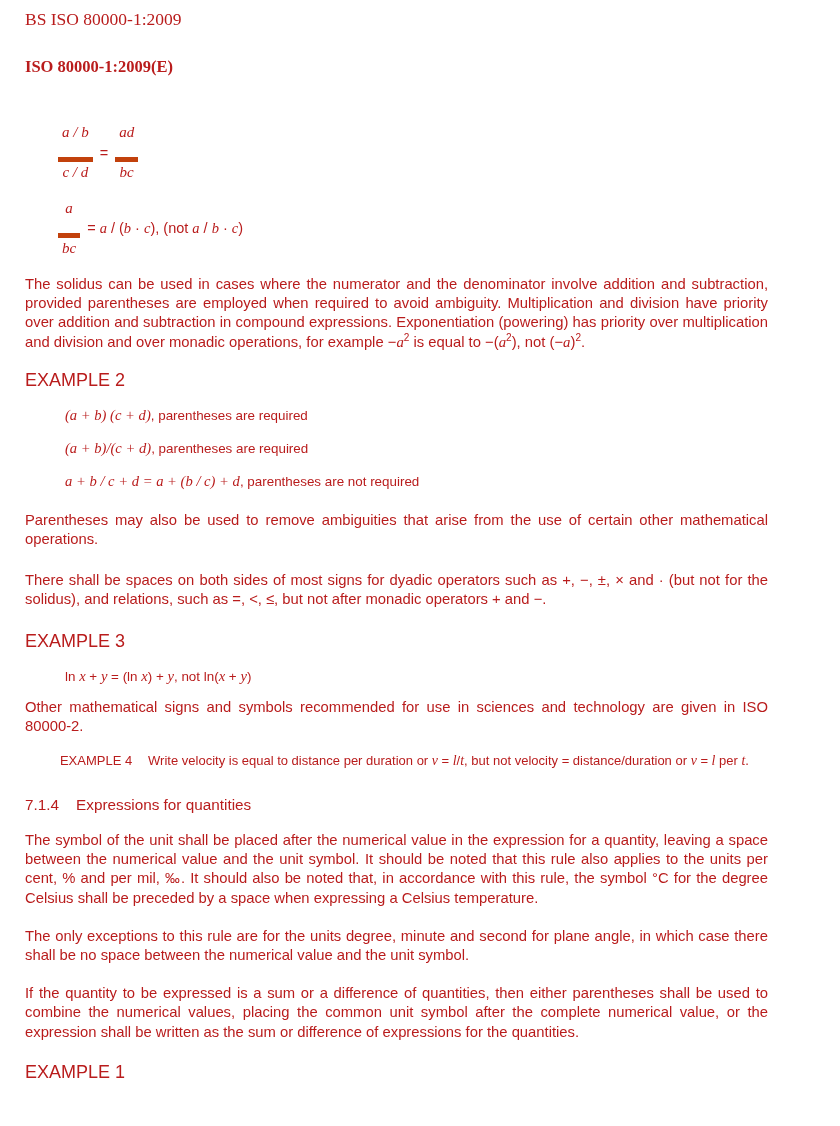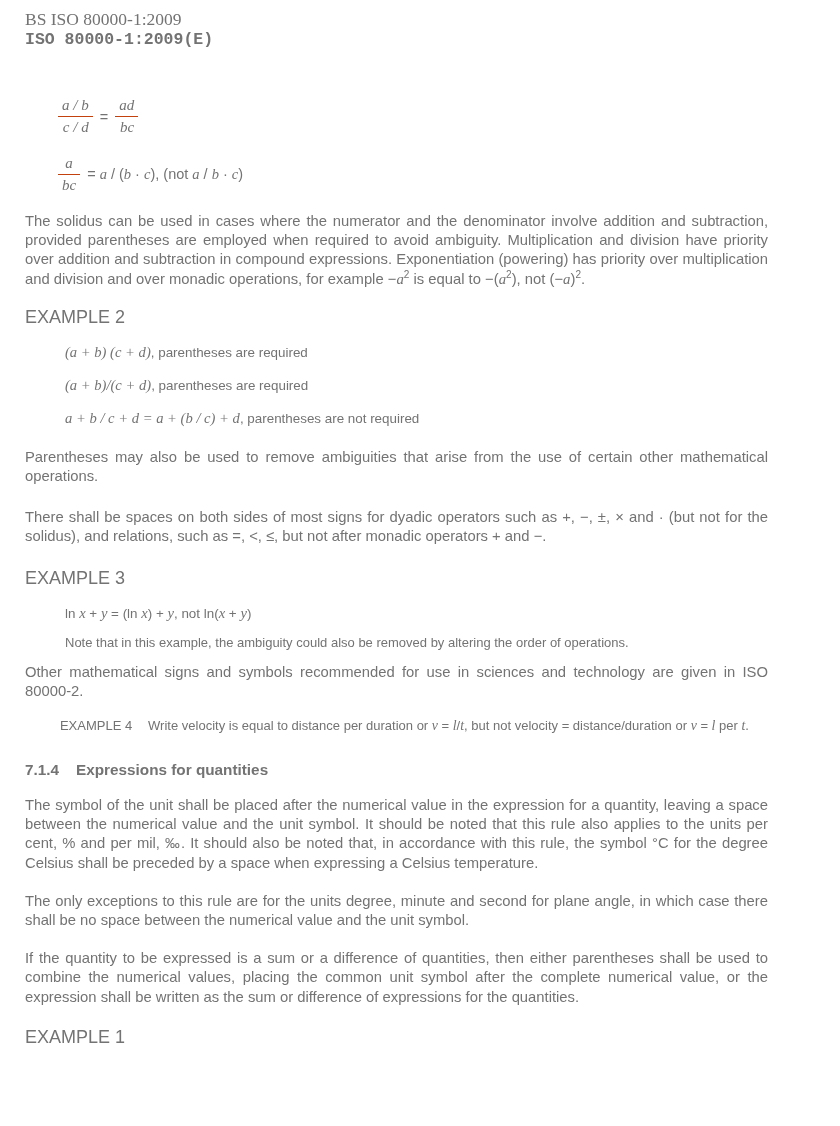--- a/index.html
+++ b/index.html
@@ -2,58 +2,59 @@
 <html><head>
 <meta charset="utf-8">
 <style>
   * { margin: 0; padding: 0; box-sizing: border-box; }
   html, body { background: #ffffff; }
   .page {
     position: relative;
     width: 840px;
     height: 1126px;
     background: #ffffff;
-    color: #737373;
+    color: #b91c1c;
     font-family: "Liberation Sans", sans-serif;
     padding: 9px 72px 0 25px;
     overflow: hidden;
   }
   
   .hdr-serif {
     font-family: "Liberation Serif", serif;
     font-size: 17.5px;
     line-height: 21px;
   }
   .hdr-bold {
-    font-family: Liberation Mono, monospace;
+    font-family: Liberation Serif, serif;
     font-weight: bold;
     font-size: 16.5px;
     line-height: 20px;
+    margin-top: 27px;
   }
   
   .formula-block { margin-top: 46px; }
   .formula {
     display: flex;
     align-items: center;
     gap: 7px;
     padding-left: 33px;
     font-size: 14.5px;
     margin-bottom: 17px;
   }
   .frac {
     display: inline-flex;
     flex-direction: column;
     text-align: center;
     font-family: "Liberation Serif", serif;
     font-style: italic;
     font-size: 15px;
     line-height: 1.3;
   }
-  .frac .num { border-bottom: 1px solid #c2410c; padding: 0 4px 0; }
-  .frac .den { padding: 1px 4px 0; text-align: right; }
+  .frac .num { border-bottom: 5px solid #c2410c; padding: 0 4px 14px; }
+  .frac .den { padding: 1px 4px 0; }
   .eq { font-size: 14.5px; }
   
   .para {
     font-size: 14.8px;
     line-height: 19.2px;
     text-align: justify;
     margin-top: 19px;
   }
   .para.first { margin-top: 16px; }
   .m { font-family: "Liberation Serif", serif; font-style: italic; }
@@ -71,21 +72,21 @@
   .ex-inline {
     font-size: 13px;
     margin-top: 17px;
     white-space: nowrap;
     text-align: center;
   }
   .ex-inline .ex-inline-label { display: inline-block; width: 104px; }
   .ex-inline .m { font-size: 13.8px; }
   
   .section-heading {
-    font-weight: bold;
+    font-weight: normal;
     font-size: 15.3px;
     margin-top: 27px;
   }
   .section-heading .sec-num { display: inline-block; margin-right: 17px; }
 </style>
 </head>
 <body>
 
 <div class="page">
 
@@ -124,21 +125,20 @@
     <div class="ex-line"><span class="m">a + b / c + d = a + (b / c) + d</span><span>, parentheses are not required</span></div>
   </div>
 
   <p class="para" style="margin-top:21px">Parentheses may also be used to remove ambiguities that arise from the use of certain other mathematical operations.</p>
 
   <p class="para" style="margin-top:22px">There shall be spaces on both sides of most signs for dyadic operators such as +, −, ±, × and · (but not for the solidus), and relations, such as =, &lt;, ≤, but not after monadic operators + and −.</p>
 
   <div>
     <div class="ex-label" style="margin-top:21px">EXAMPLE 3</div>
     <div class="ex-line" style="margin-top:16px"><span>ln </span><span class="m">x</span><span> + </span><span class="m">y</span><span> = (ln </span><span class="m">x</span><span>) + </span><span class="m">y</span><span>,  not  ln(</span><span class="m">x</span><span> + </span><span class="m">y</span><span>)</span></div>
-    <div class="ex-note">Note that in this example, the ambiguity could also be removed by altering the order of operations.</div>
   </div>
 
   <p class="para" style="margin-top:13px">Other mathematical signs and symbols recommended for use in sciences and technology are given in ISO 80000-2.</p>
 
 
   <div class="ex-inline">
     <span class="ex-inline-label">EXAMPLE 4</span><span><span>Write velocity is equal to distance per duration or </span><span class="m">v</span><span> = </span><span class="m">l</span><span>/</span><span class="m">t</span><span>, but not velocity = distance/duration or </span><span class="m">v</span><span> = </span><span class="m">l</span><span> per </span><span class="m">t</span><span>.</span></span>
   </div>
 
   <h2 class="section-heading">

